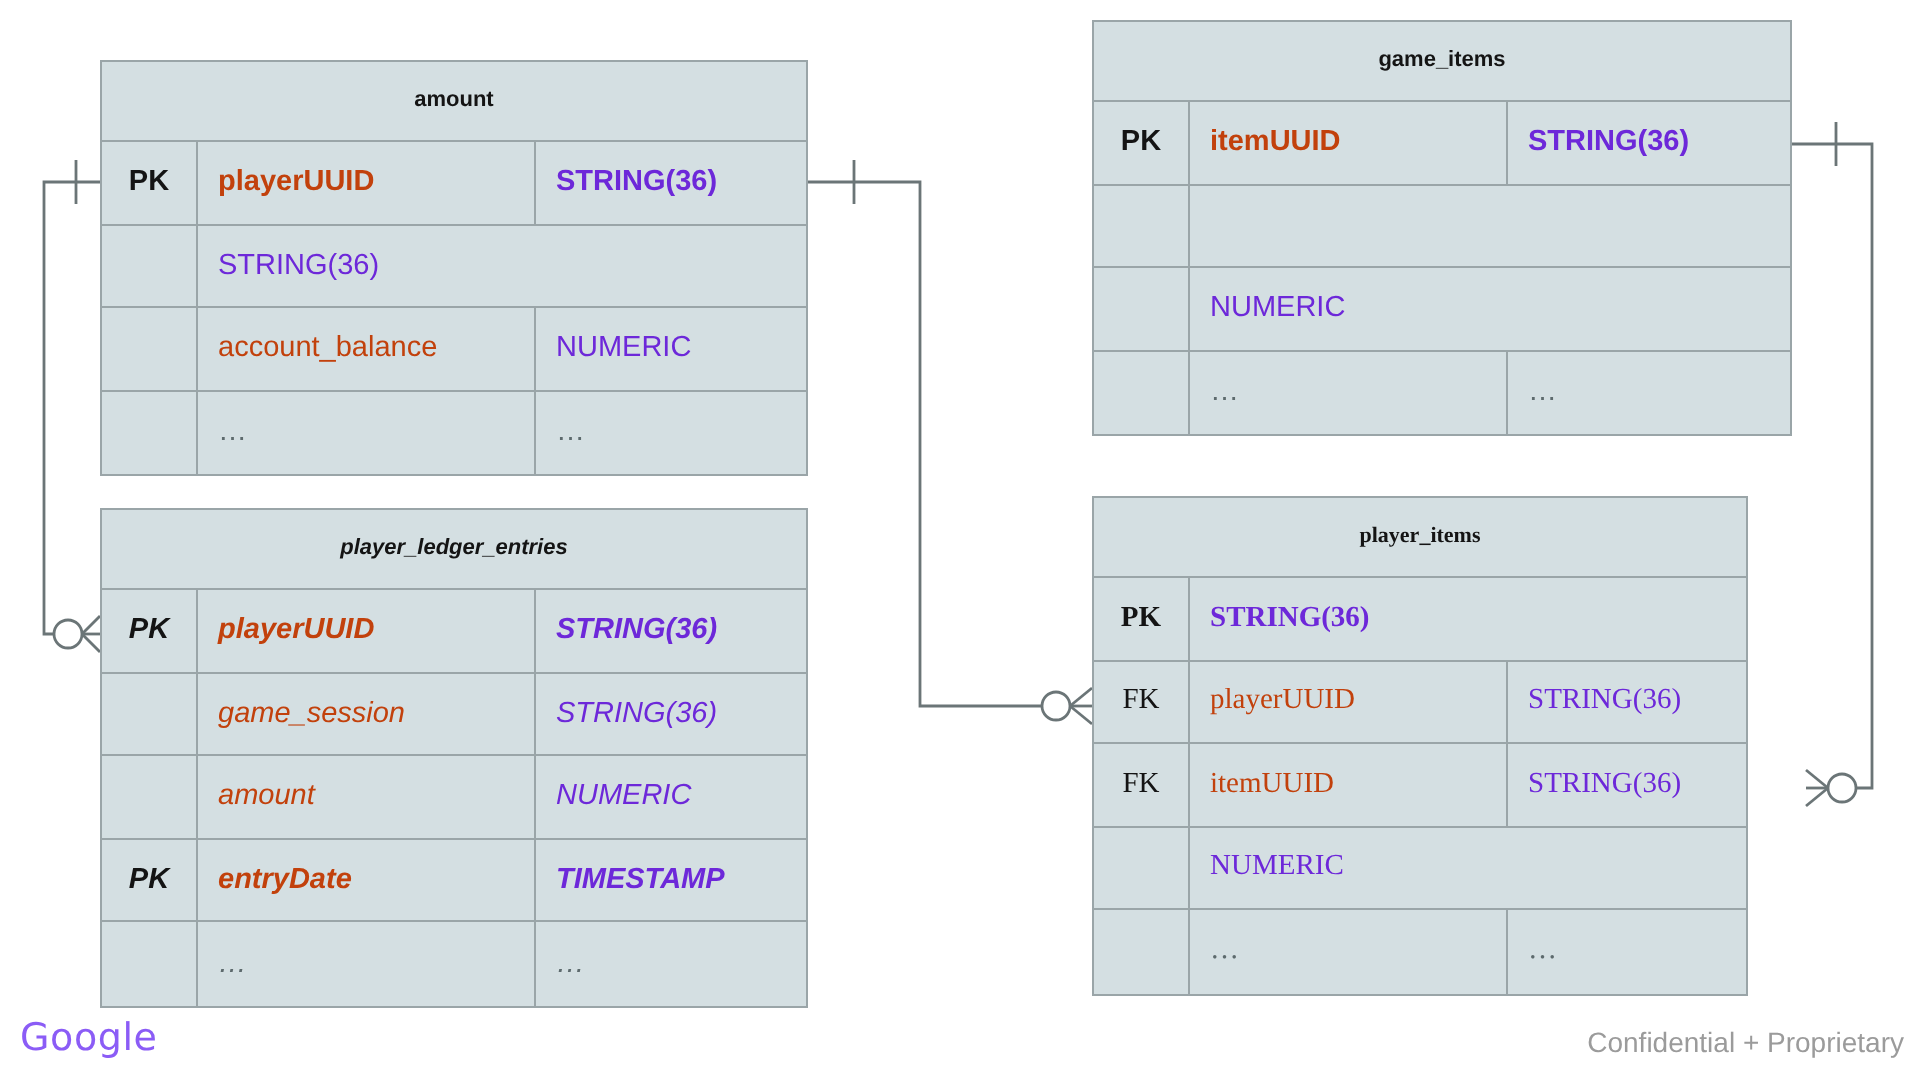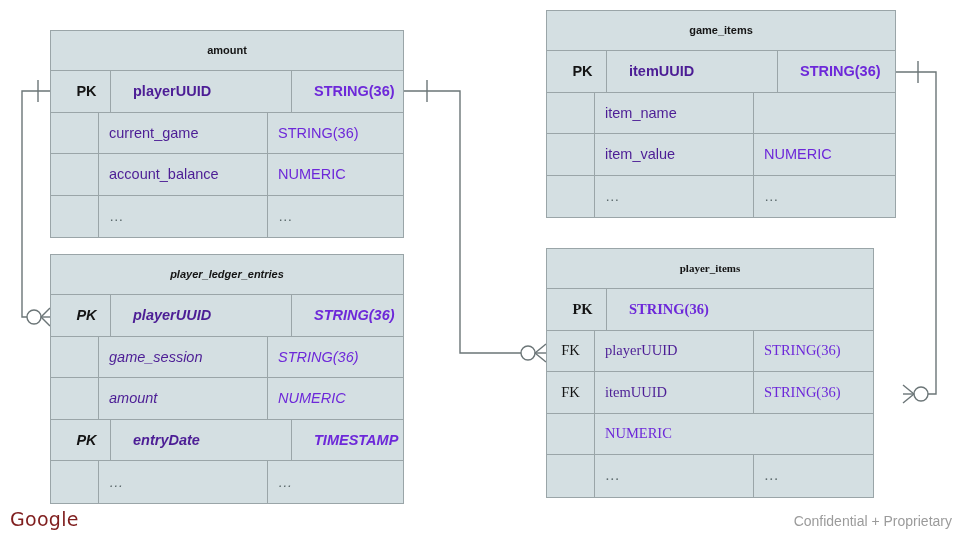--- a/index.html
+++ b/index.html
@@ -71,55 +71,55 @@
     color: #141414;
   }
   .cell-name {
     box-sizing: border-box;
     flex: 1 1 auto;
     border-right: 1px solid #9aa5a8;
     display: flex;
     align-items: center;
     padding-left: 10px;
     font-size: 14.5px;
-    color: #4c1d95;
+    color: #c2410c;
     white-space: nowrap;
     overflow: hidden;
   }
   .cell-type {
     box-sizing: border-box;
     display: flex;
     align-items: center;
     padding-left: 10px;
     font-size: 14.5px;
     color: #6d28d9;
     white-space: nowrap;
     overflow: hidden;
   }
   .entity.left .cell-name { flex: 0 0 169px; }
   .entity.left .cell-type { flex: 1 1 auto; }
   .entity.right .cell-name { flex: 0 0 159px; }
   .entity.right .cell-type { flex: 1 1 auto; }
 
   .row-pk .cell-key,
   .row-pk .cell-name,
-  .row-pk .cell-type { font-weight: bold; margin-left: 12px; }
+  .row-pk .cell-type { font-weight: bold; }
 
   .ellipsis-txt {
     color: #5d6a6d;
     letter-spacing: 1.5px;
   }
 
   #footer-logo {
     position: absolute;
     left: 10px;
     top: 508px;
     font-size: 19px;
     letter-spacing: 0.3px;
-    color: #7f1d1d;
+    color: #8b5cf6;
     font-family: "DejaVu Sans", sans-serif;
     z-index: 3;
   }
   #footer-note {
     position: absolute;
     right: 8px;
     top: 513px;
     font-size: 14px;
     color: #9b9b9b;
     z-index: 3;
@@ -171,21 +171,20 @@
   <div id="entities-layer">
       <div class="entity left" style="left: 50px; top: 30px; width: 354px;">
         <div class="entity-title">amount</div>
         <div class="attr-row row-pk">
           <div class="cell-key">PK</div>
           <div class="cell-name">playerUUID</div>
           <div class="cell-type">STRING(36)</div>
         </div>
         <div class="attr-row">
           <div class="cell-key"></div>
-          <div class="cell-name">current_game</div>
           <div class="cell-type">STRING(36)</div>
         </div>
         <div class="attr-row">
           <div class="cell-key"></div>
           <div class="cell-name">account_balance</div>
           <div class="cell-type">NUMERIC</div>
         </div>
         <div class="attr-row last">
           <div class="cell-key"></div>
           <div class="cell-name ellipsis-txt">…</div>
@@ -222,25 +221,23 @@
       </div>
       <div class="entity right" style="left: 546px; top: 10px; width: 350px;">
         <div class="entity-title">game_items</div>
         <div class="attr-row row-pk">
           <div class="cell-key">PK</div>
           <div class="cell-name">itemUUID</div>
           <div class="cell-type">STRING(36)</div>
         </div>
         <div class="attr-row">
           <div class="cell-key"></div>
-          <div class="cell-name">item_name</div>
-        </div>
-        <div class="attr-row">
-          <div class="cell-key"></div>
-          <div class="cell-name">item_value</div>
+        </div>
+        <div class="attr-row">
+          <div class="cell-key"></div>
           <div class="cell-type">NUMERIC</div>
         </div>
         <div class="attr-row last">
           <div class="cell-key"></div>
           <div class="cell-name ellipsis-txt">…</div>
           <div class="cell-type ellipsis-txt">…</div>
         </div>
       </div>
       <div class="entity right" style="left: 546px; top: 248px; width: 328px; font-family: Liberation Serif, serif;">
         <div class="entity-title">player_items</div>

